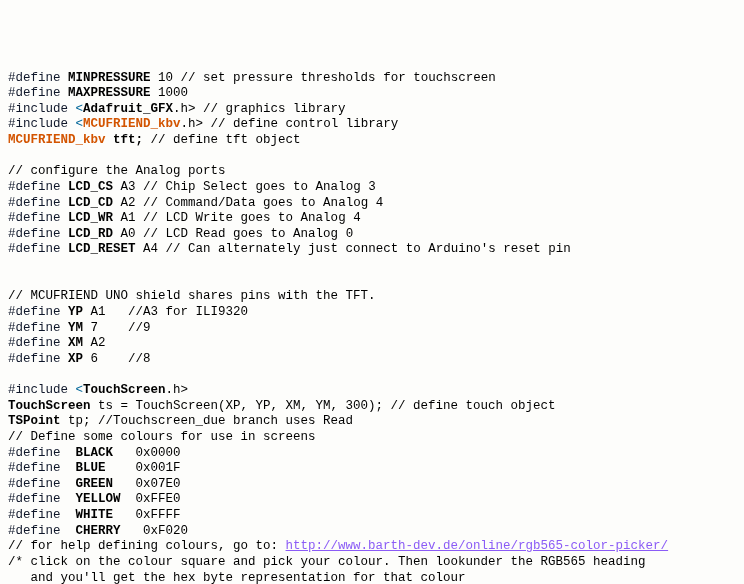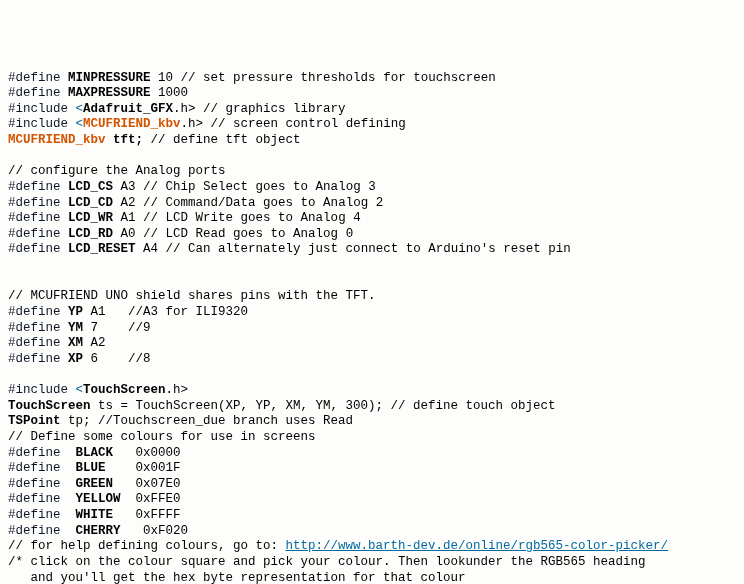--- a/index.html
+++ b/index.html
@@ -11,36 +11,36 @@
     background: #fdfdfb;
     color: #000;
     white-space: pre;
   }
   .keyword   { color: #0f172a; }   
   .typename  { color: #d35400; font-weight: bold; } 
   .ident-b   { font-weight: bold; color: #000; margin-top: 47px; }
   .comment   { color: #000000; }
   .mlcomment { color: #000000; }
   .str-hdr   { color: #006699; }
-  .link      { color: #0369a1; text-decoration: underline; text-align: right; }
+  .link      { color: #8b5cf6; text-decoration: underline; text-align: right; }
 </style>
 </head>
 <body>
 
 
 
 <div><span class="keyword">#define</span> <span class="ident-b">MINPRESSURE</span> <span>10</span> <span class="comment">// set pressure thresholds for touchscreen</span>
 <span class="keyword">#define</span> <span class="ident-b">MAXPRESSURE</span> <span>1000</span>
 <span class="keyword">#include</span> <span class="str-hdr">&lt;</span><span class="ident-b">Adafruit_GFX</span><span>.h&gt;</span> <span class="comment">// graphics library</span>
-<span class="keyword">#include</span> <span class="str-hdr">&lt;</span><span class="typename">MCUFRIEND_kbv</span><span>.h&gt;</span> <span class="comment">// screen control defining</span>
+<span class="keyword">#include</span> <span class="str-hdr">&lt;</span><span class="typename">MCUFRIEND_kbv</span><span>.h&gt;</span> <span class="comment">// define control library</span>
 <span class="typename">MCUFRIEND_kbv</span> <span class="ident-b">tft;</span> <span class="comment">// define tft object</span>
 
 <span class="comment">// configure the Analog ports</span>
 <span class="keyword">#define</span> <span class="ident-b">LCD_CS</span> <span>A3</span> <span class="comment">// Chip Select goes to Analog 3</span>
-<span class="keyword">#define</span> <span class="ident-b">LCD_CD</span> <span>A2</span> <span class="comment">// Command/Data goes to Analog 2</span>
+<span class="keyword">#define</span> <span class="ident-b">LCD_CD</span> <span>A2</span> <span class="comment">// Command/Data goes to Analog 4</span>
 <span class="keyword">#define</span> <span class="ident-b">LCD_WR</span> <span>A1</span> <span class="comment">// LCD Write goes to Analog 4</span>
 <span class="keyword">#define</span> <span class="ident-b">LCD_RD</span> <span>A0</span> <span class="comment">// LCD Read goes to Analog 0</span>
 <span class="keyword">#define</span> <span class="ident-b">LCD_RESET</span> <span>A4</span> <span class="comment">// Can alternately just connect to Arduino's reset pin</span>
 
 
 <span class="comment">// MCUFRIEND UNO shield shares pins with the TFT.</span>
 <span class="keyword">#define</span> <span class="ident-b">YP</span> <span>A1</span>   <span class="comment">//A3 for ILI9320</span>
 <span class="keyword">#define</span> <span class="ident-b">YM</span> <span>7</span>    <span class="comment">//9</span>
 <span class="keyword">#define</span> <span class="ident-b">XM</span> <span>A2</span>
 <span class="keyword">#define</span> <span class="ident-b">XP</span> <span>6</span>    <span class="comment">//8</span>

